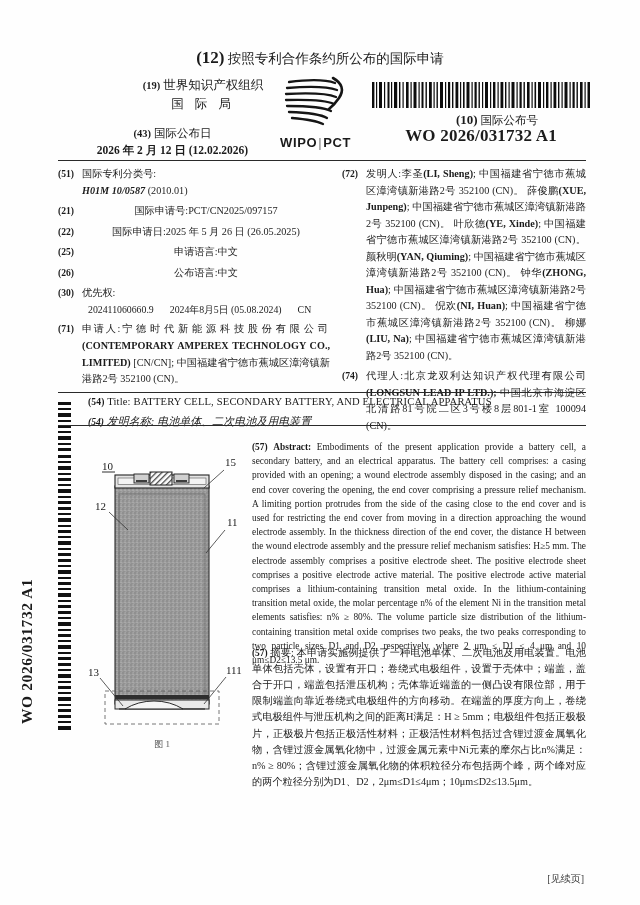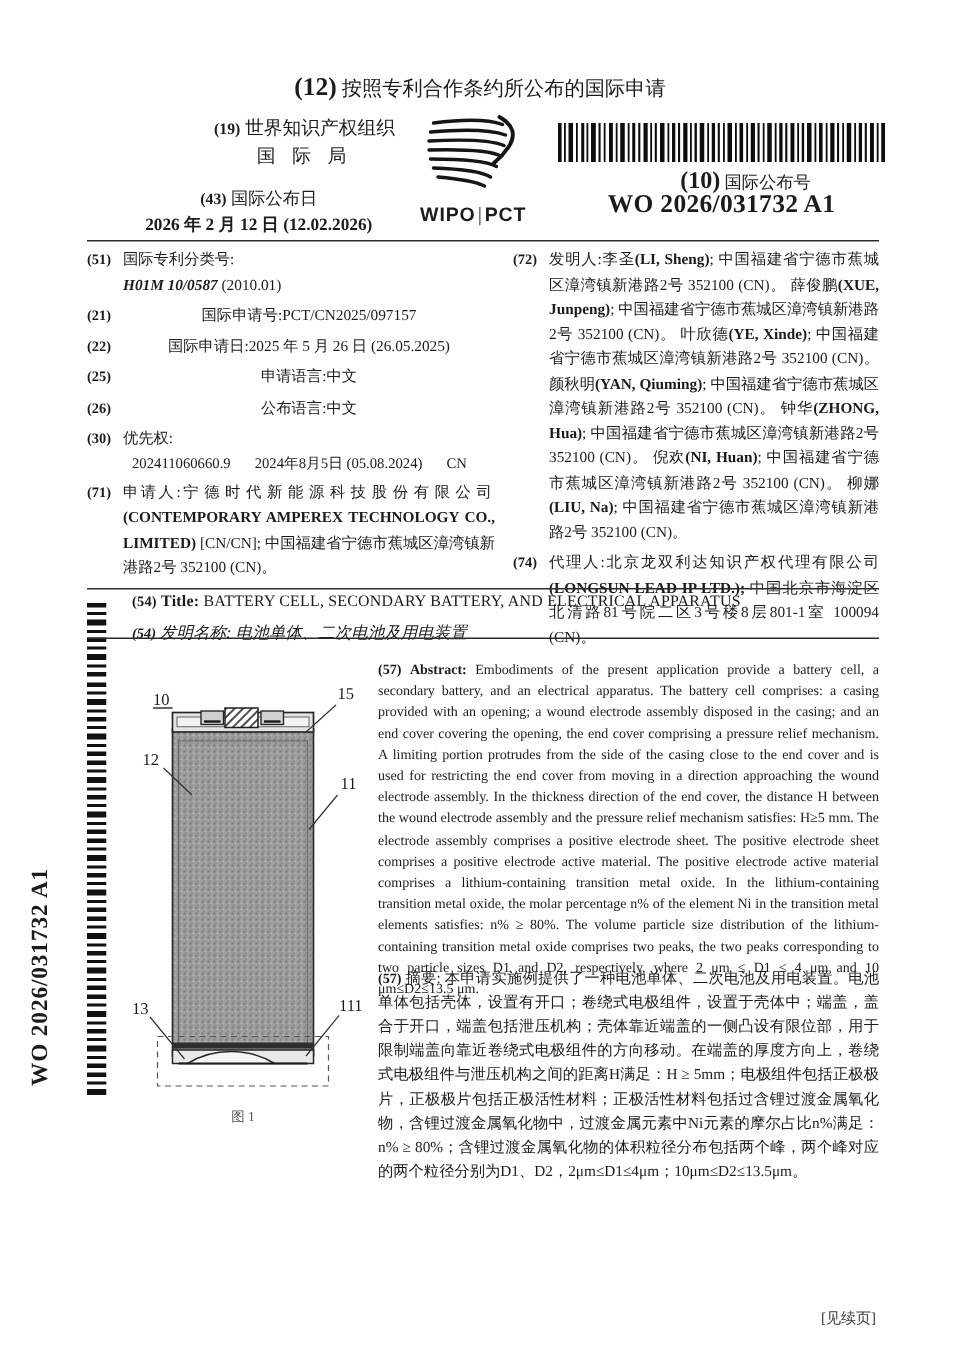--- a/index.html
+++ b/index.html
@@ -116,21 +116,21 @@
     left: 372px; top: 82px;
     width: 218px; height: 26px;
   }
   .hdr-10 {
     position: absolute;
     left: 370px; top: 112px;
     width: 222px;
     text-align: center;
     font-size: 11.5px;
   }
-  .hdr-10 .num { font-weight: bold; font-size: 16px; margin-left: 32px; }
+  .hdr-10 .num { font-weight: bold; font-size: 13px; margin-left: 32px; }
   .hdr-pub {
     position: absolute;
     left: 370px; top: 126px;
     width: 222px;
     text-align: center;
     font-weight: bold;
     font-size: 17px;
     letter-spacing: 0.2px;
   }
 
@@ -187,21 +187,21 @@
     position: absolute;
     left: 58px; top: 396px;
     width: 528px;
   }
   .title-en {
     font-size: 10.6px;
     letter-spacing: 0.15px;
     margin-bottom: 7px;
   }
   .title-en .code, .title-zh .code { font-weight: bold; font-size: 9.6px; padding-left: 30px; }
-  .title-en .lbl { font-weight: bold; }
+  .title-en .lbl { font-weight: normal; }
   .title-zh { font-size: 11px; font-style: italic; }
 
   
   .figure {
     position: absolute;
     left: 78px; top: 448px;
     width: 168px; height: 290px;
   }
   .fig-caption {
     position: absolute;

